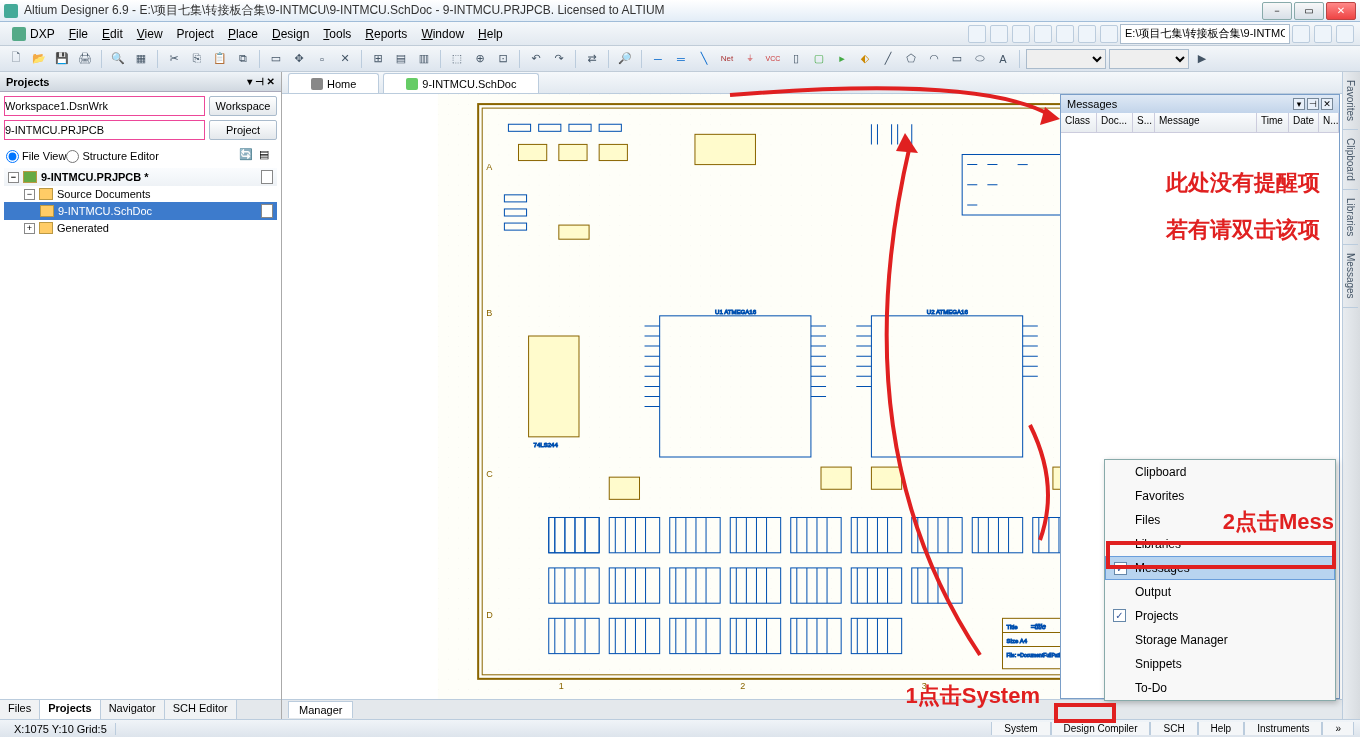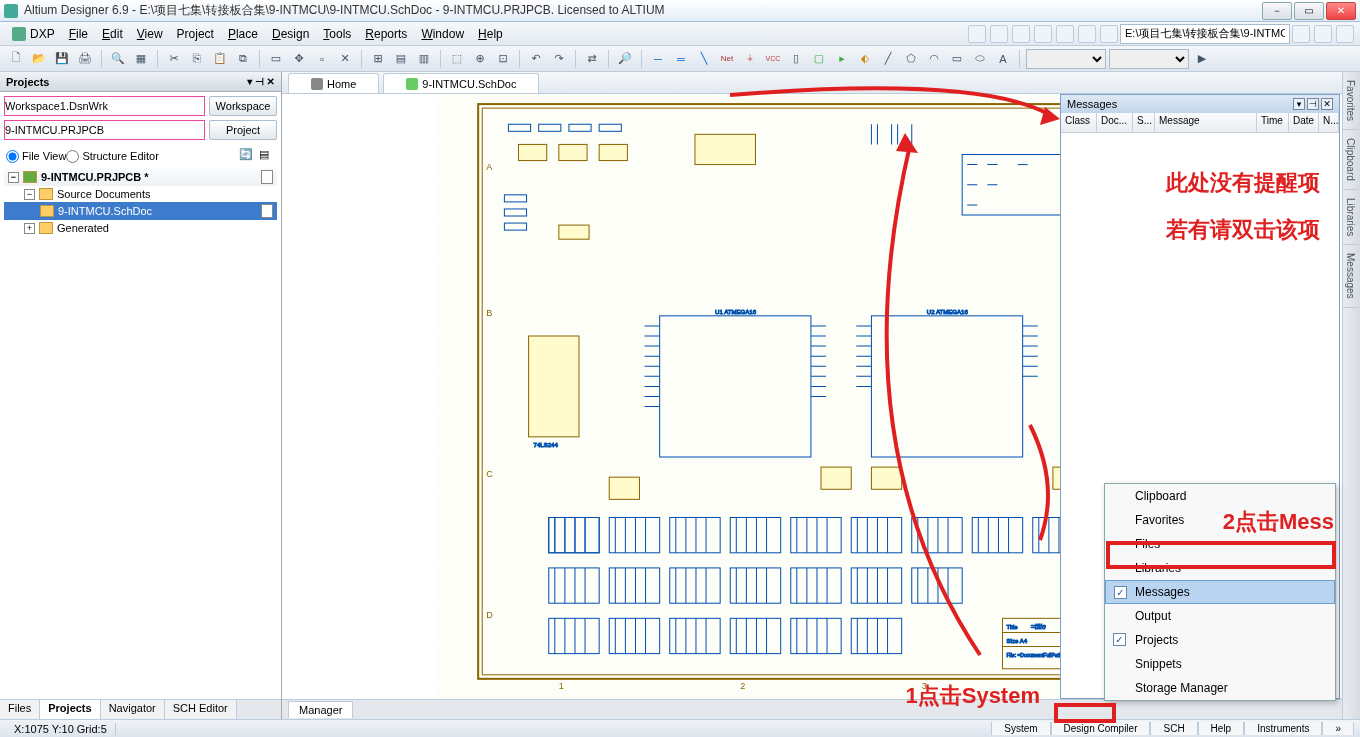--- a/index.html
+++ b/index.html
@@ -458,22 +458,23 @@
 </div>
 
 <div class="popup">
   <div class="popup-item"><span>Clipboard</span></div>
   <div class="popup-item"><span>Favorites</span></div>
   <div class="popup-item"><span>Files</span></div>
   <div class="popup-item"><span>Libraries</span></div>
   <div class="popup-item sel"><span class="chk">✓</span><span>Messages</span></div>
   <div class="popup-item"><span>Output</span></div>
   <div class="popup-item"><span class="chk">✓</span><span>Projects</span></div>
+  <div class="popup-item"><span>Storage Manager</span></div>
   <div class="popup-item"><span>Snippets</span></div>
-  <div class="popup-item"><span>Storage Manager</span></div>
+  <div class="popup-item"><span>To-Do</span></div>
 </div>
 
 <div class="popup-highlight" style="right:24px;bottom:168px;width:230px;height:28px;"></div>
 <div class="popup-highlight" style="right:244px;bottom:14px;width:62px;height:20px;"></div>
 
 <div class="anno" style="right:40px;top:168px;font-size:22px;">此处没有提醒项</div>
 <div class="anno" style="right:40px;top:215px;font-size:22px;">若有请双击该项</div>
 <div class="anno" style="right:320px;bottom:26px;font-size:22px;">1点击System</div>
 <div class="anno" style="right:26px;bottom:200px;font-size:22px;">2点击Mess</div>
 

